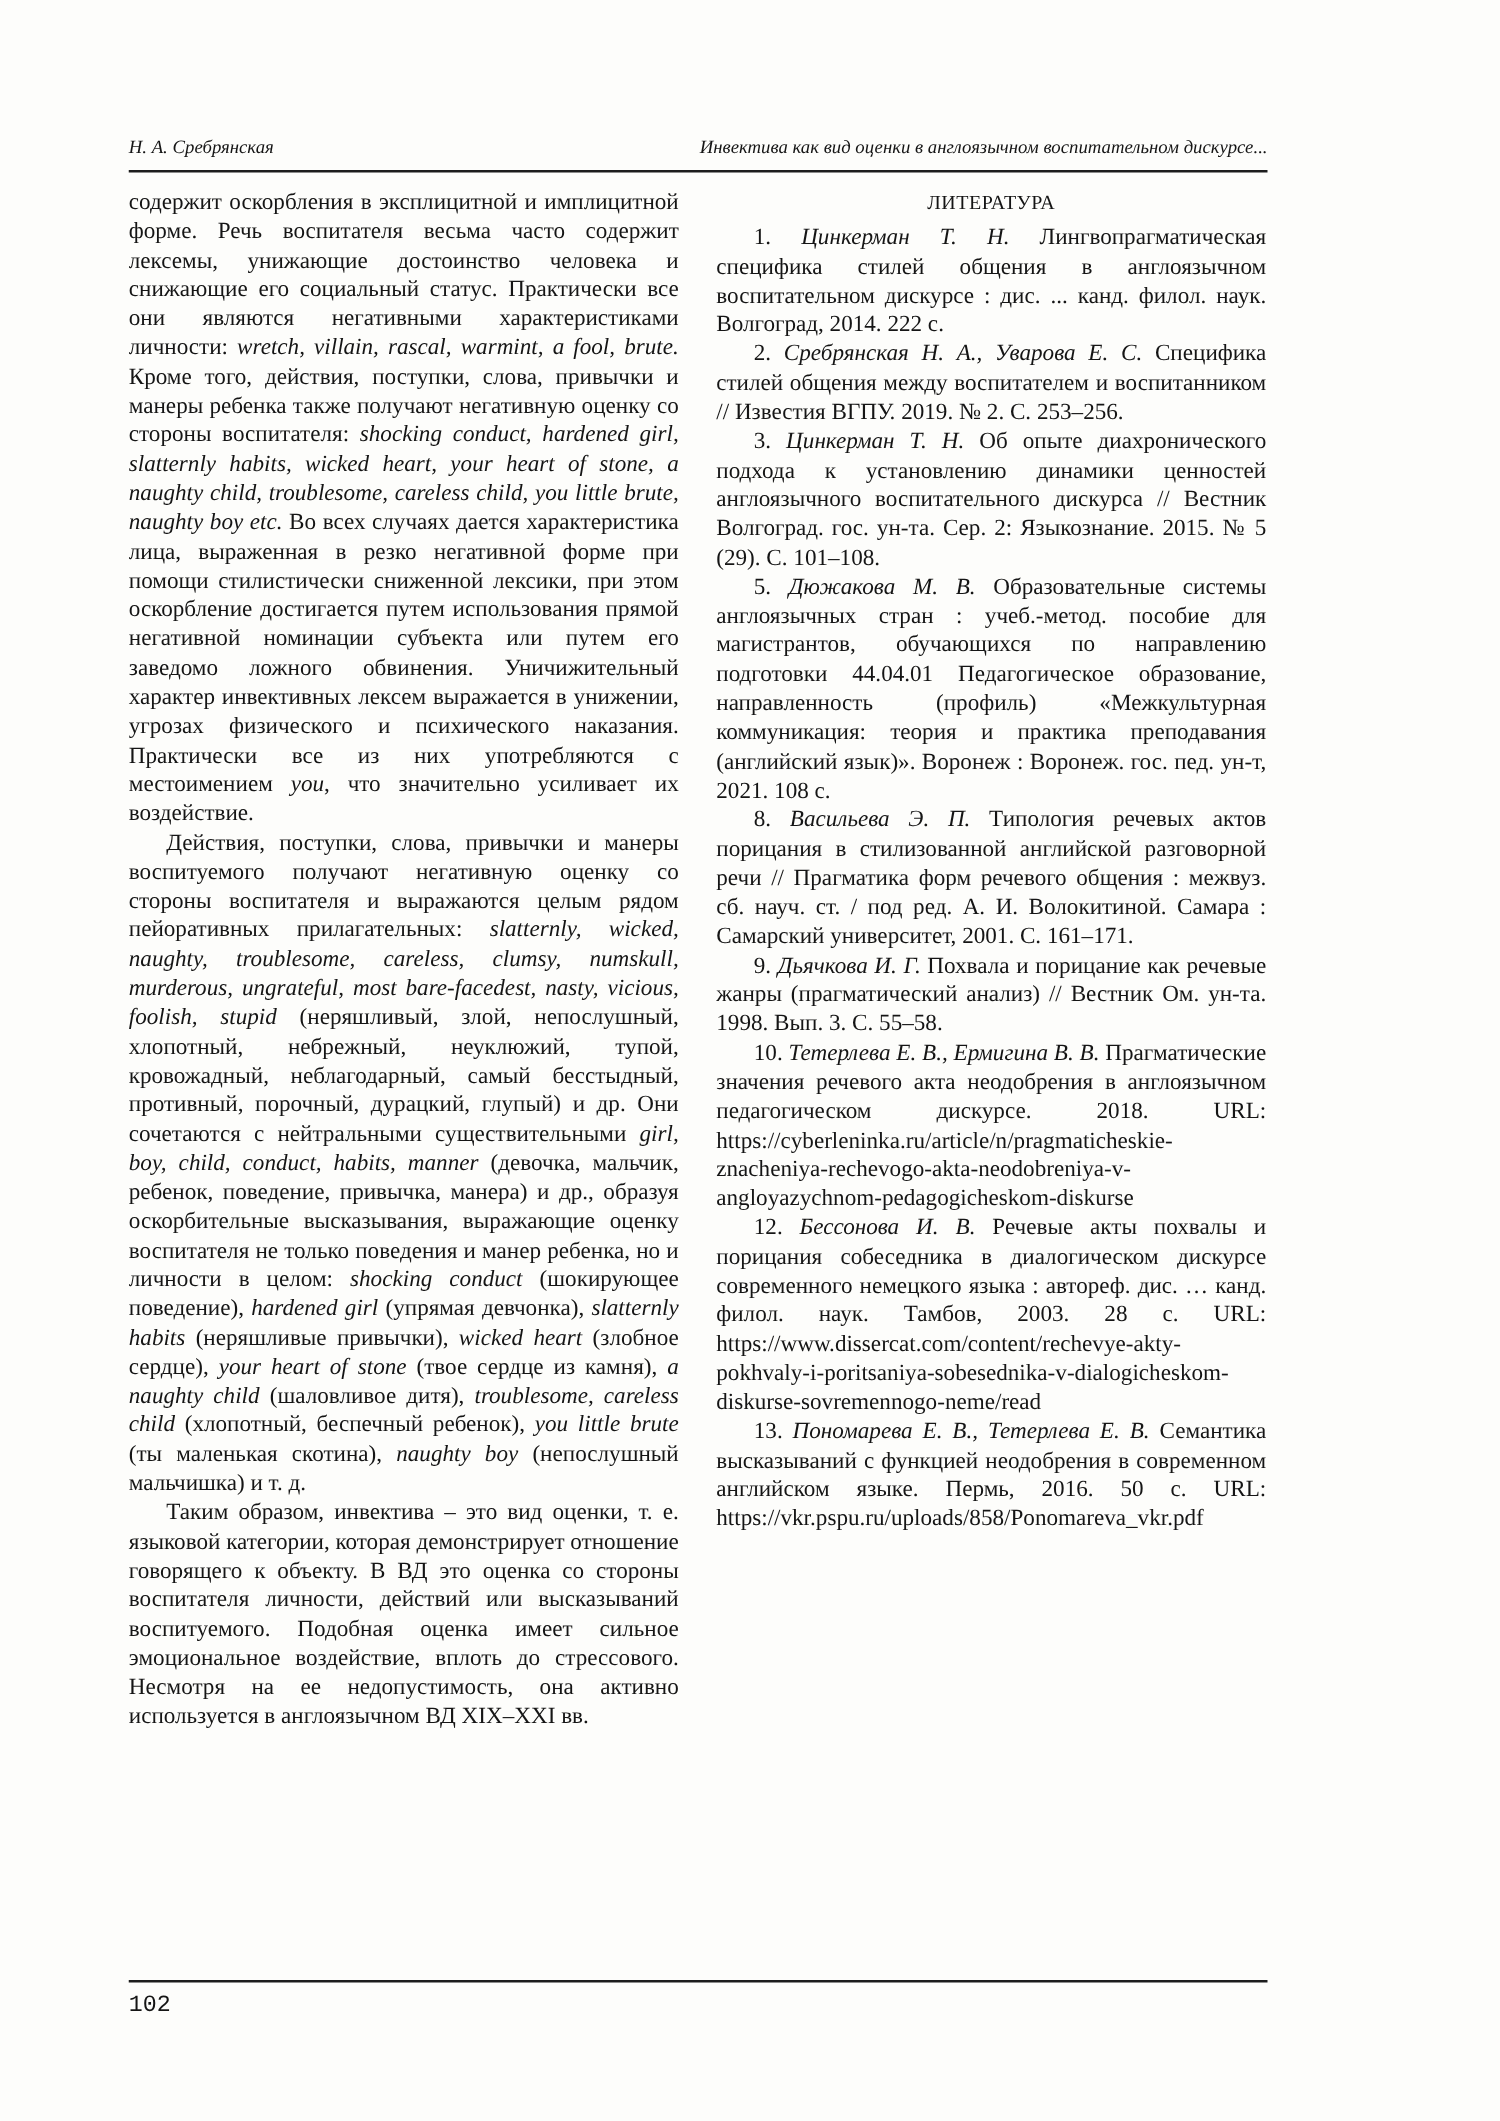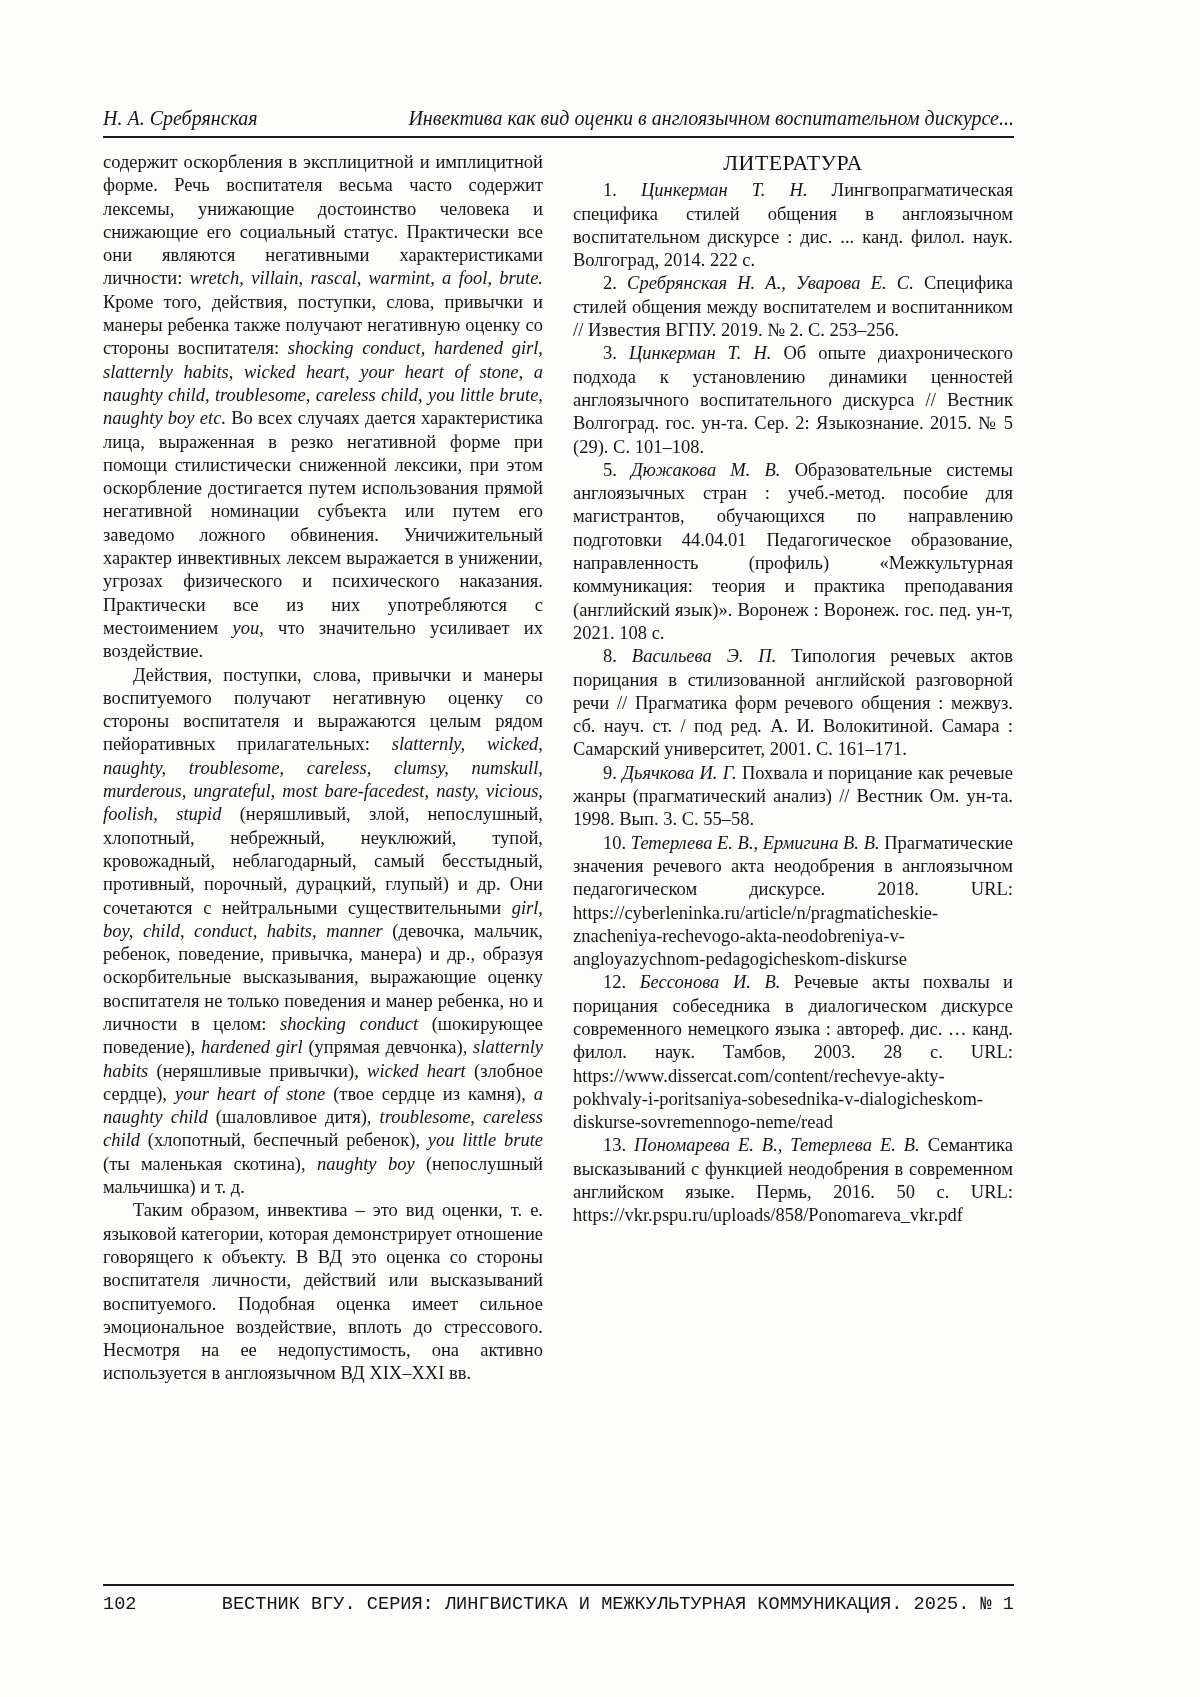--- a/index.html
+++ b/index.html
@@ -11,21 +11,21 @@
     background: #fdfdfb;
     color: #151515;
     font-family: "Liberation Serif", serif;
     overflow: hidden;
   }
   .runhead {
     position: absolute;
     top: 106px; left: 103px; width: 911px;
     display: flex; justify-content: space-between;
     font-style: italic;
-    font-size: 20px;
+    font-size: 15px;
     line-height: 24px;
     text-align: center;
   }
   .rule {
     position: absolute;
     left: 103px; width: 911px; height: 2px;
     background: #1d1d1d;
   }
   .head-rule { top: 136px; }
   .columns {
@@ -40,21 +40,21 @@
     text-align: justify;
   }
   .para {
     text-indent: 30px;
     hyphens: auto; -webkit-hyphens: auto;
   }
   .para.noindent { text-indent: 0; font-family: Liberation Serif, serif; }
   .it { font-style: italic; }
   .lit-heading {
     font-weight: normal;
-    font-size: 22px;
+    font-size: 16px;
     text-align: center;
     letter-spacing: 0.4px;
     margin-bottom: 5px;
   }
   .ref {
     text-indent: 30px;
     hyphens: auto; -webkit-hyphens: auto;
     overflow-wrap: break-word;
   }
   .foot-rule { top: 1584px; }
@@ -100,17 +100,16 @@
       <p class="ref"><span>12. </span><span class="it">Бессонова И. В.</span><span> Речевые акты похвалы и порицания собеседника в диалогическом дискурсе современного немецкого языка : автореф. дис. … канд. филол. наук. Тамбов, 2003. 28 с. URL: https://www.dissercat.com/content/rechevye-akty-pokhvaly-i-poritsaniya-sobesednika-v-dialogicheskom-diskurse-sovremennogo-neme/read</span></p>
       <p class="ref"><span>13. </span><span class="it">Пономарева Е. В., Тетерлева Е. В.</span><span> Семантика высказываний с функцией неодобрения в современном английском языке. Пермь, 2016. 50 с. URL: https://vkr.pspu.ru/uploads/858/Ponomareva_vkr.pdf</span></p>
     </section>
 
   </main>
 
   <footer>
     <div class="rule foot-rule"></div>
     <div class="foot-line">
       <span class="pagenum">102</span>
-      <span class="journal">ВЕСТНИК ВГУ. СЕРИЯ: ЛИНГВИСТИКА И МЕЖКУЛЬТУРНАЯ КОММУНИКАЦИЯ. 2025. № 1</span>
     </div>
   </footer>
 
 </div>
 
 </body></html>

